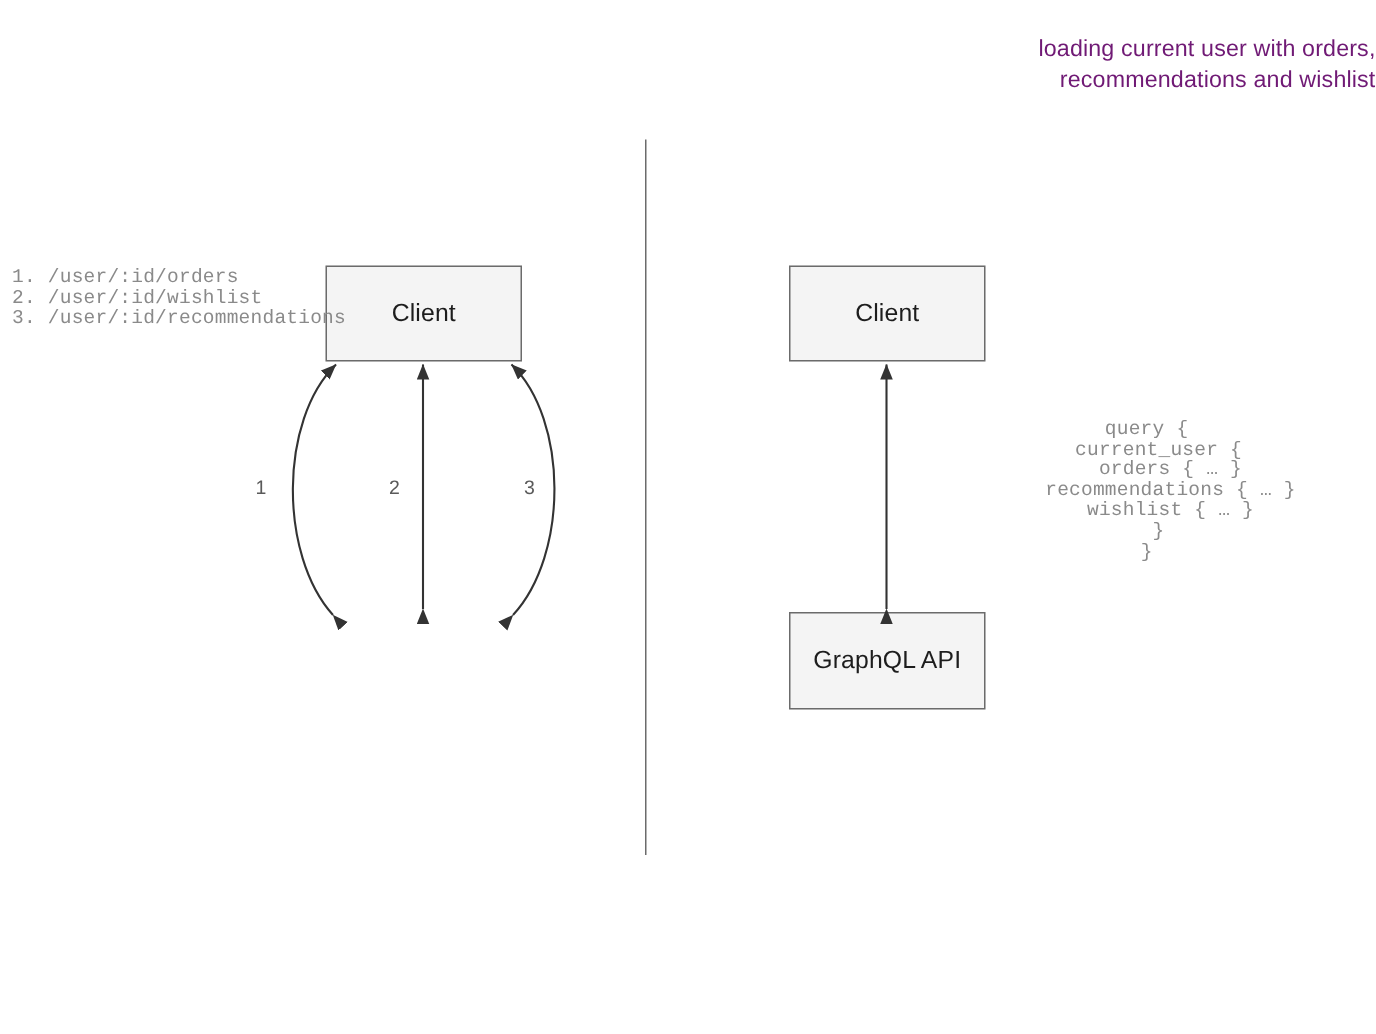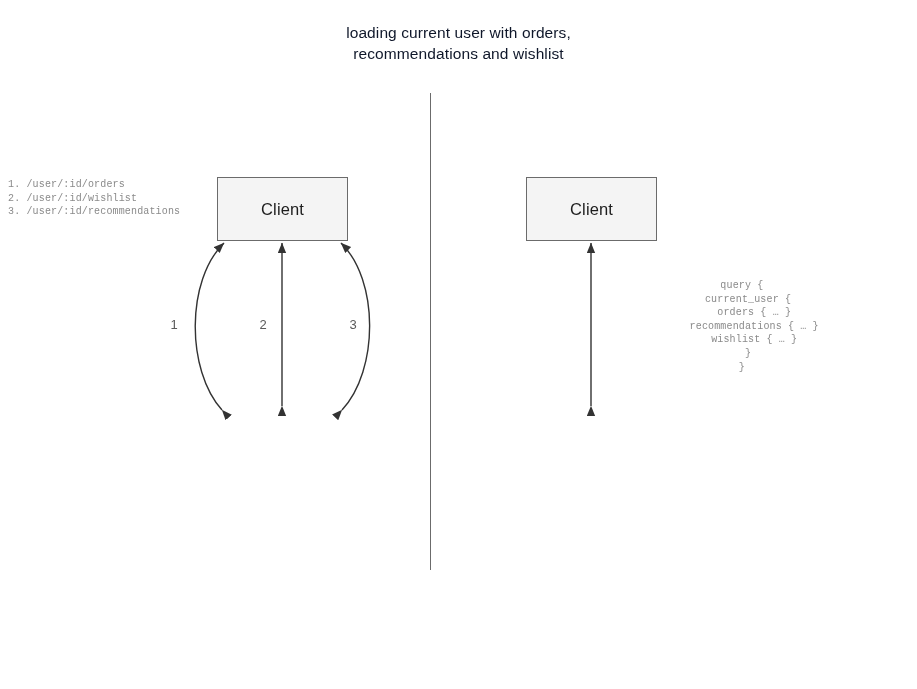--- a/index.html
+++ b/index.html
@@ -18,24 +18,24 @@
     background: #ffffff;
     overflow: hidden;
   }
 
   
   #diagram-title {
     position: absolute;
     left: 0;
     top: 22px;
     width: 917px;
-    text-align: center;
+    text-align: right;
     font-size: 15.5px;
     line-height: 21px;
-    color: #0f172a;
+    color: #701a75;
     letter-spacing: 0.1px;
     white-space: pre-line;
   }
 
   
   #divider {
     position: absolute;
     left: 430px;
     top: 93px;
     width: 1px;
@@ -80,21 +80,21 @@
     width: 20px;
   }
   #edge-label-1 { left: 164px; top: 317px; }
   #edge-label-2 { left: 253px; top: 317px; }
   #edge-label-3 { left: 343px; top: 317px; }
 
   
   .code-block {
     position: absolute;
     font-family: "Liberation Mono", "DejaVu Sans Mono", monospace;
-    font-size: 10px;
+    font-size: 13px;
     line-height: 13.6px;
     color: #8a8a8a;
     white-space: pre;
     letter-spacing: 0.15px;
   }
   #rest-endpoint-list { left: 8px;   top: 178px; }
   #gql-query-block    { left: 665px; top: 279px; text-align: center; }
 </style>
 </head>
 <body>
@@ -104,20 +104,21 @@
   <div id="diagram-title">loading current user with orders,
 recommendations and wishlist</div>
 
   <div id="divider"></div>
 
   <div class="node-box" id="node-rest-client">Client</div>
 
 
   <div class="node-box" id="node-gql-client">Client</div>
 
+  <div class="node-box" id="node-gql-api">GraphQL API</div>
 
   <svg id="arrow-layer" viewBox="0 0 917 689">
     <defs>
       <marker id="ah" markerWidth="9" markerHeight="9" refX="7.2" refY="3" orient="auto" markerUnits="strokeWidth">
         <path d="M0,0 L7.4,3 L0,6 z" fill="#333333"></path>
       </marker>
     </defs>
 
     <path d="M 222,410 C 186,370 186,280 224,243" fill="none" stroke="#333333" stroke-width="1.4" marker-start="url(#ah)" marker-end="url(#ah)"></path>
 

